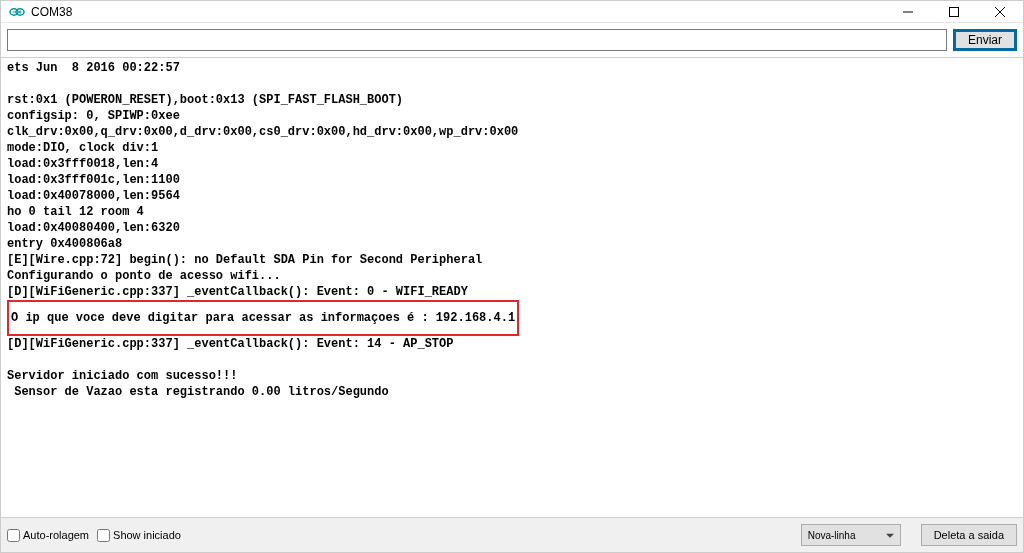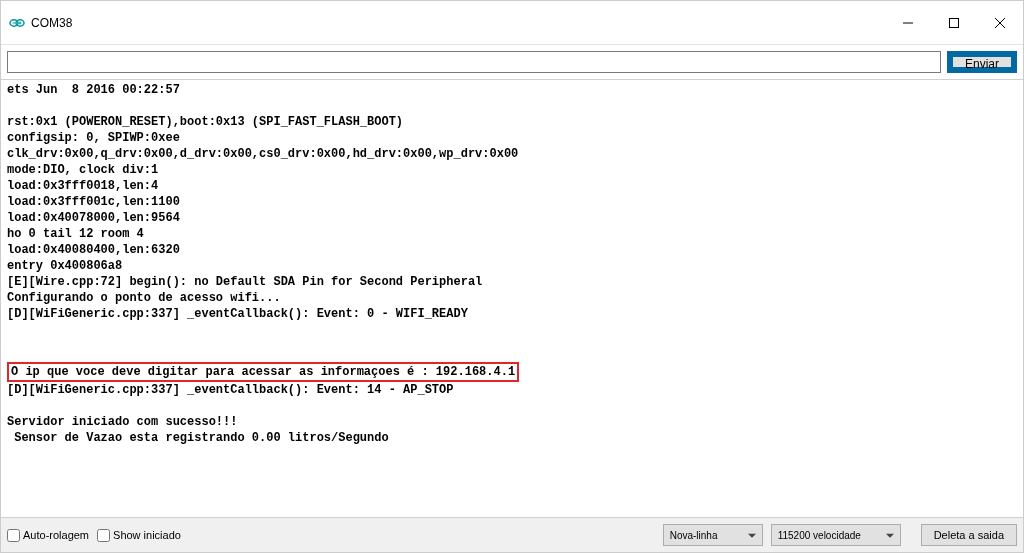--- a/index.html
+++ b/index.html
@@ -12,21 +12,21 @@
       font-size: 12px;
       background: #fff;
       width: 1024px;
       height: 553px;
       overflow: hidden;
       display: flex;
       flex-direction: column;
       border: 1px solid #ccc;
     }
     .titlebar {
-      height: 44px;
+      height: 22px;
       background: #fff;
       display: flex;
       align-items: center;
       border-bottom: 1px solid #e5e5e5;
     }
     .titlebar-icon {
       width: 16px;
       height: 16px;
       margin-left: 8px;
       margin-right: 6px;
@@ -59,21 +59,21 @@
     }
     .serial-input {
       flex: 1;
       border: 1px solid #7a7a7a;
       padding: 2px 4px;
       font-size: 12px;
       height: 22px;
     }
     .send-button {
       background: #e1e1e1;
-      border: 6px solid #0369a1;
+      border: 3px solid #0369a1;
       padding: 0 12px;
       font-size: 12px;
       cursor: pointer;
       height: 22px;
     }
     .output-area {
       flex: 1;
       overflow-y: scroll;
       overflow-x: hidden;
       padding: 2px 6px;
@@ -84,22 +84,21 @@
       font-family: "Courier New", monospace;
       font-size: 12px;
       line-height: 16px;
       color: #000;
       white-space: pre;
       font-weight: bold;
     }
     .highlight-box {
       border: 2px solid #e3262a;
       display: inline-block;
-      padding: 0 2px;
-      margin-top: 40px;
+      padding: 8px 2px;
     }
     .bottom-bar {
       display: flex;
       align-items: center;
       padding: 6px;
       gap: 8px;
       border-top: 1px solid #d0d0d0;
       background: #f0f0f0;
     }
     .checkbox-wrap {
@@ -230,17 +229,14 @@
     <span>Auto-rolagem</span>
   </label>
   <label class="checkbox-wrap">
     <input type="checkbox" style="">
     <span>Show iniciado</span>
   </label>
   <div class="spacer"></div>
   <div class="dropdown">
     <span>Nova-linha</span>
   </div>
-  <div class="dropdown" style="min-width:130px;">
-    <span>115200 velocidade</span>
-  </div>
   <button class="clear-button">Deleta a saida</button>
 </div>
 
 </body></html>

